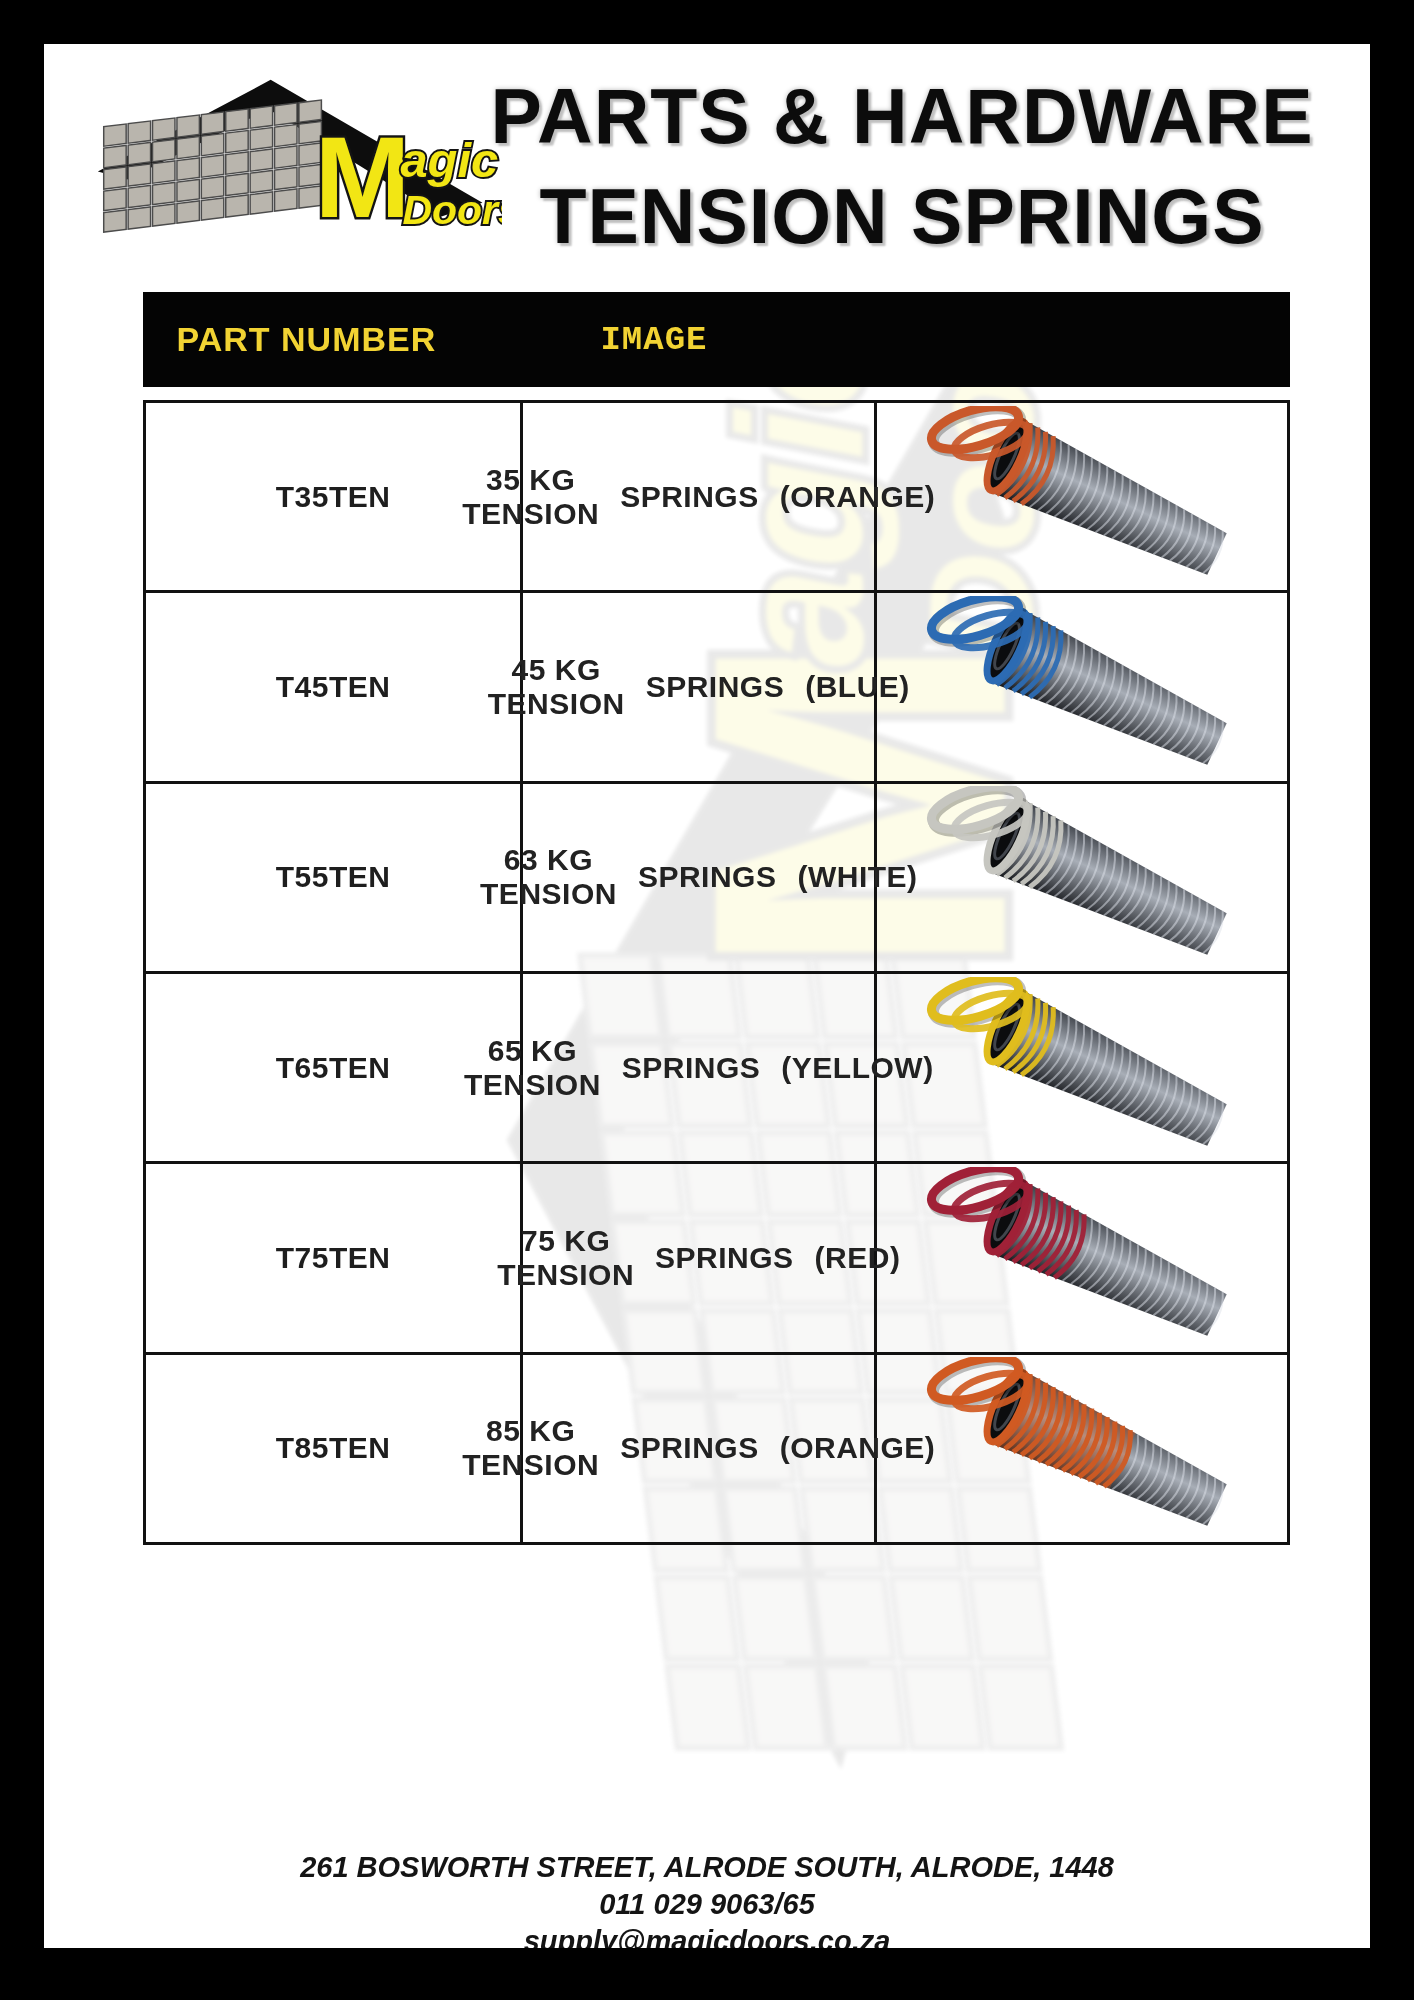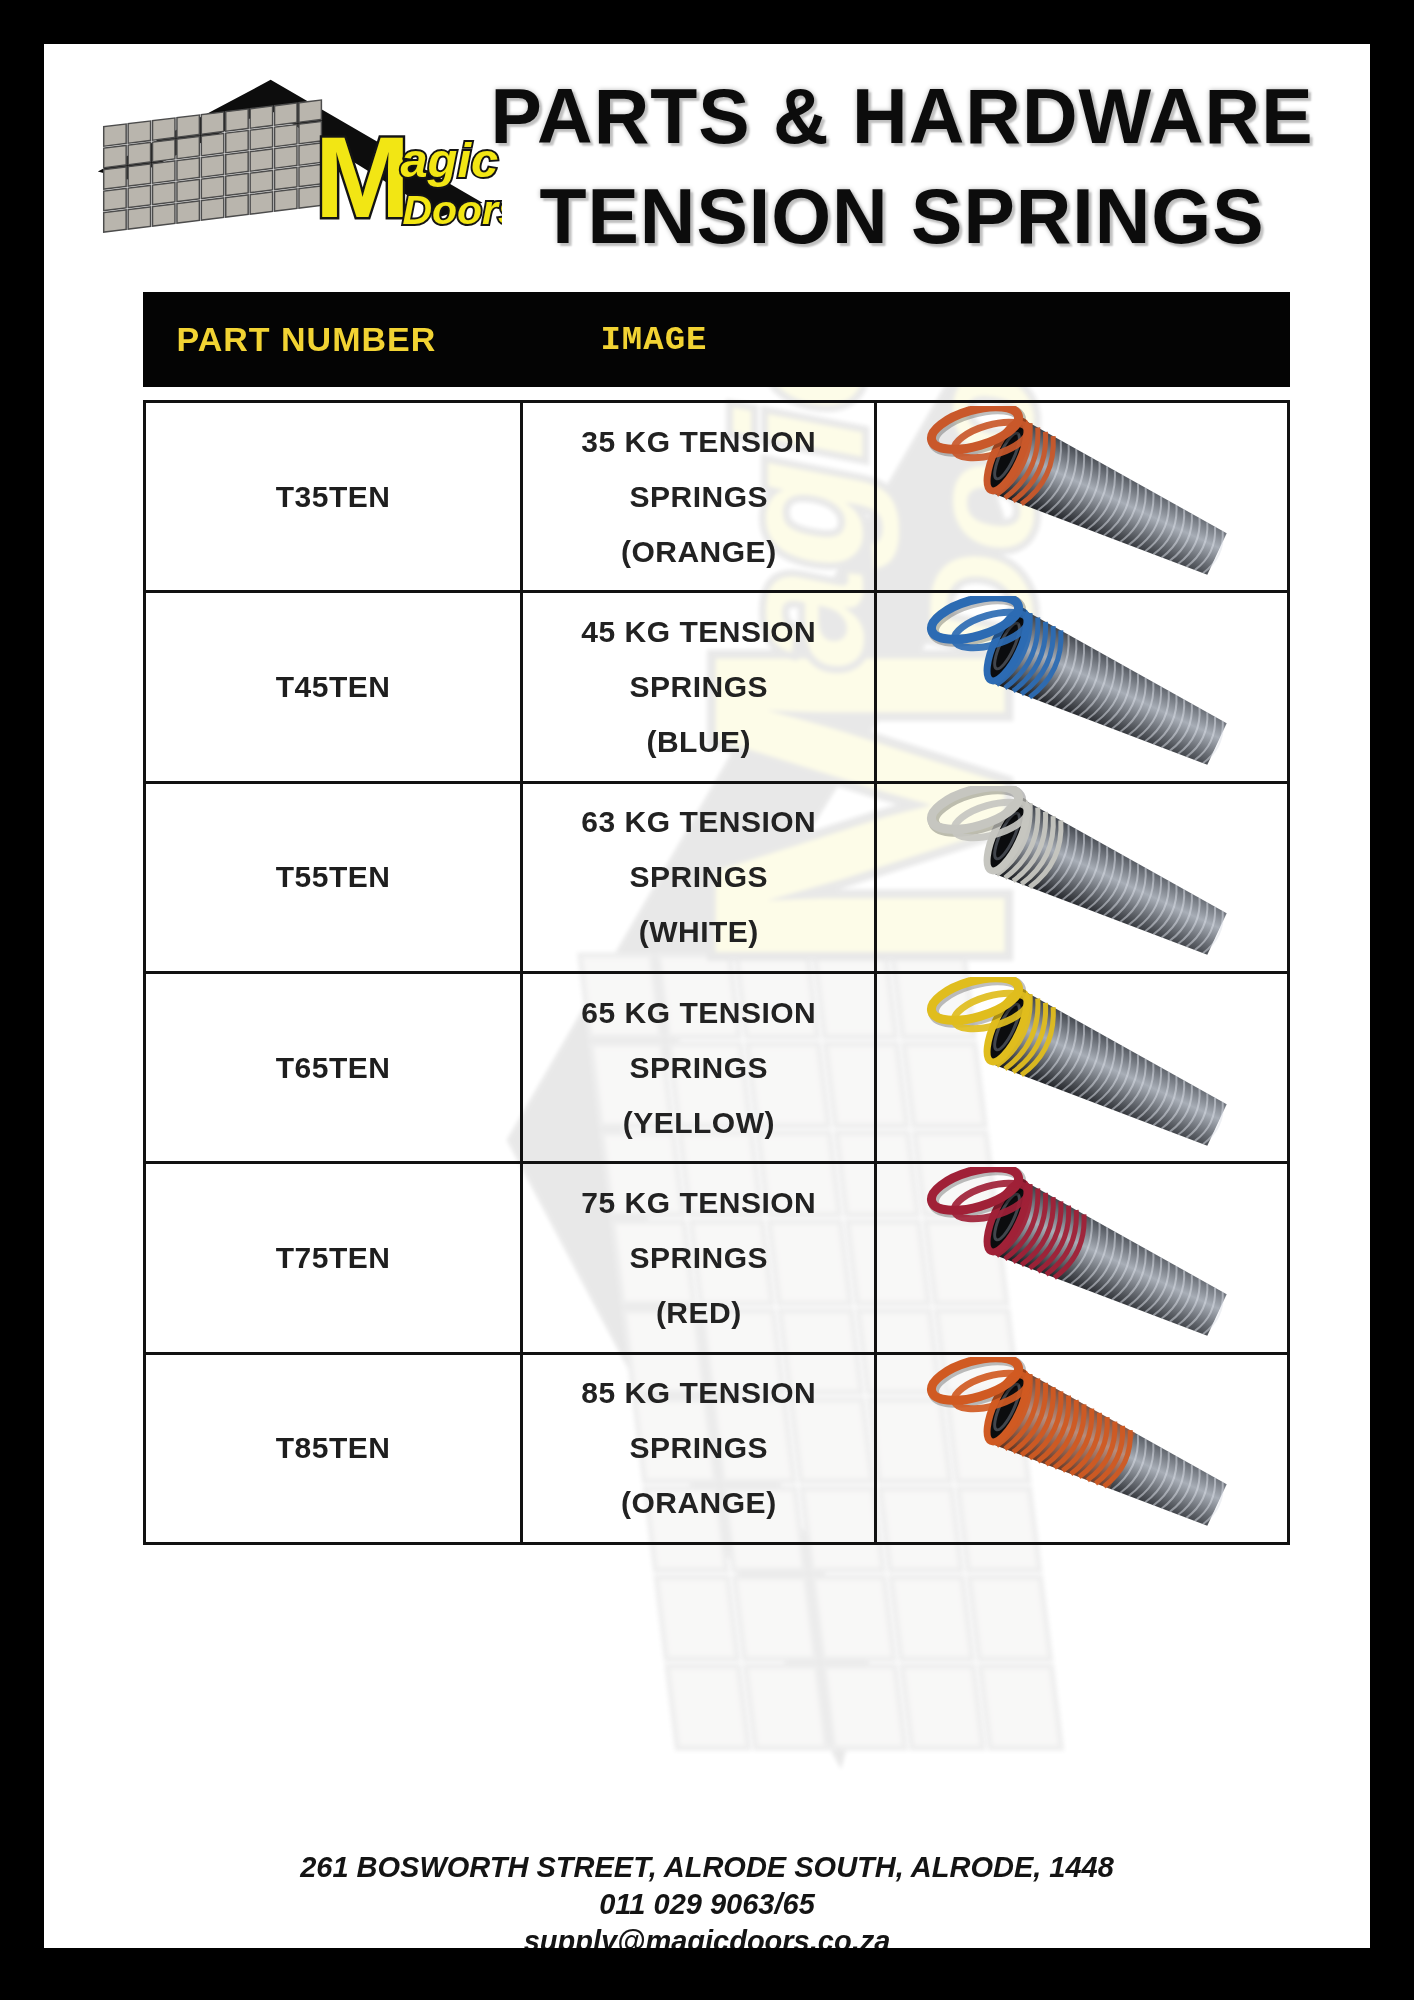--- a/index.html
+++ b/index.html
@@ -30,21 +30,21 @@
   .thead .h3{width:32.1%;font-family:Liberation Mono, monospace;}
 
   
   .tbody{position:absolute;left:99px;top:356px;width:1147px;height:1145px;
          border:3px solid #111;box-sizing:border-box;display:flex;flex-direction:column;}
   .trow{flex:1;display:flex;border-bottom:3px solid #111;}
   .trow:last-child{border-bottom:none;}
   .cell{box-sizing:border-box;display:flex;align-items:center;justify-content:center;}
   .c1{width:32.8%;}
   .c2{width:31.3%;border-left:3px solid #111;border-right:3px solid #111;
-      flex-direction:column;gap:21px;text-align:center;}
+      flex-direction:row;gap:21px;text-align:center;}
   .c3{width:35.9%;overflow:hidden;}
   .part{font-weight:bold;font-size:30px;color:#1e1e1e;letter-spacing:.5px;}
   .desc-line{font-weight:bold;font-size:30px;color:#222;letter-spacing:.5px;}
   .spring{width:390px;height:182px;}
 
   
   .footer{position:absolute;left:0;right:0;top:1795px;text-align:center;
           font-weight:bold;font-style:italic;font-size:29px;line-height:37px;color:#141414;margin-top:10px;}
 </style>
 </head>

